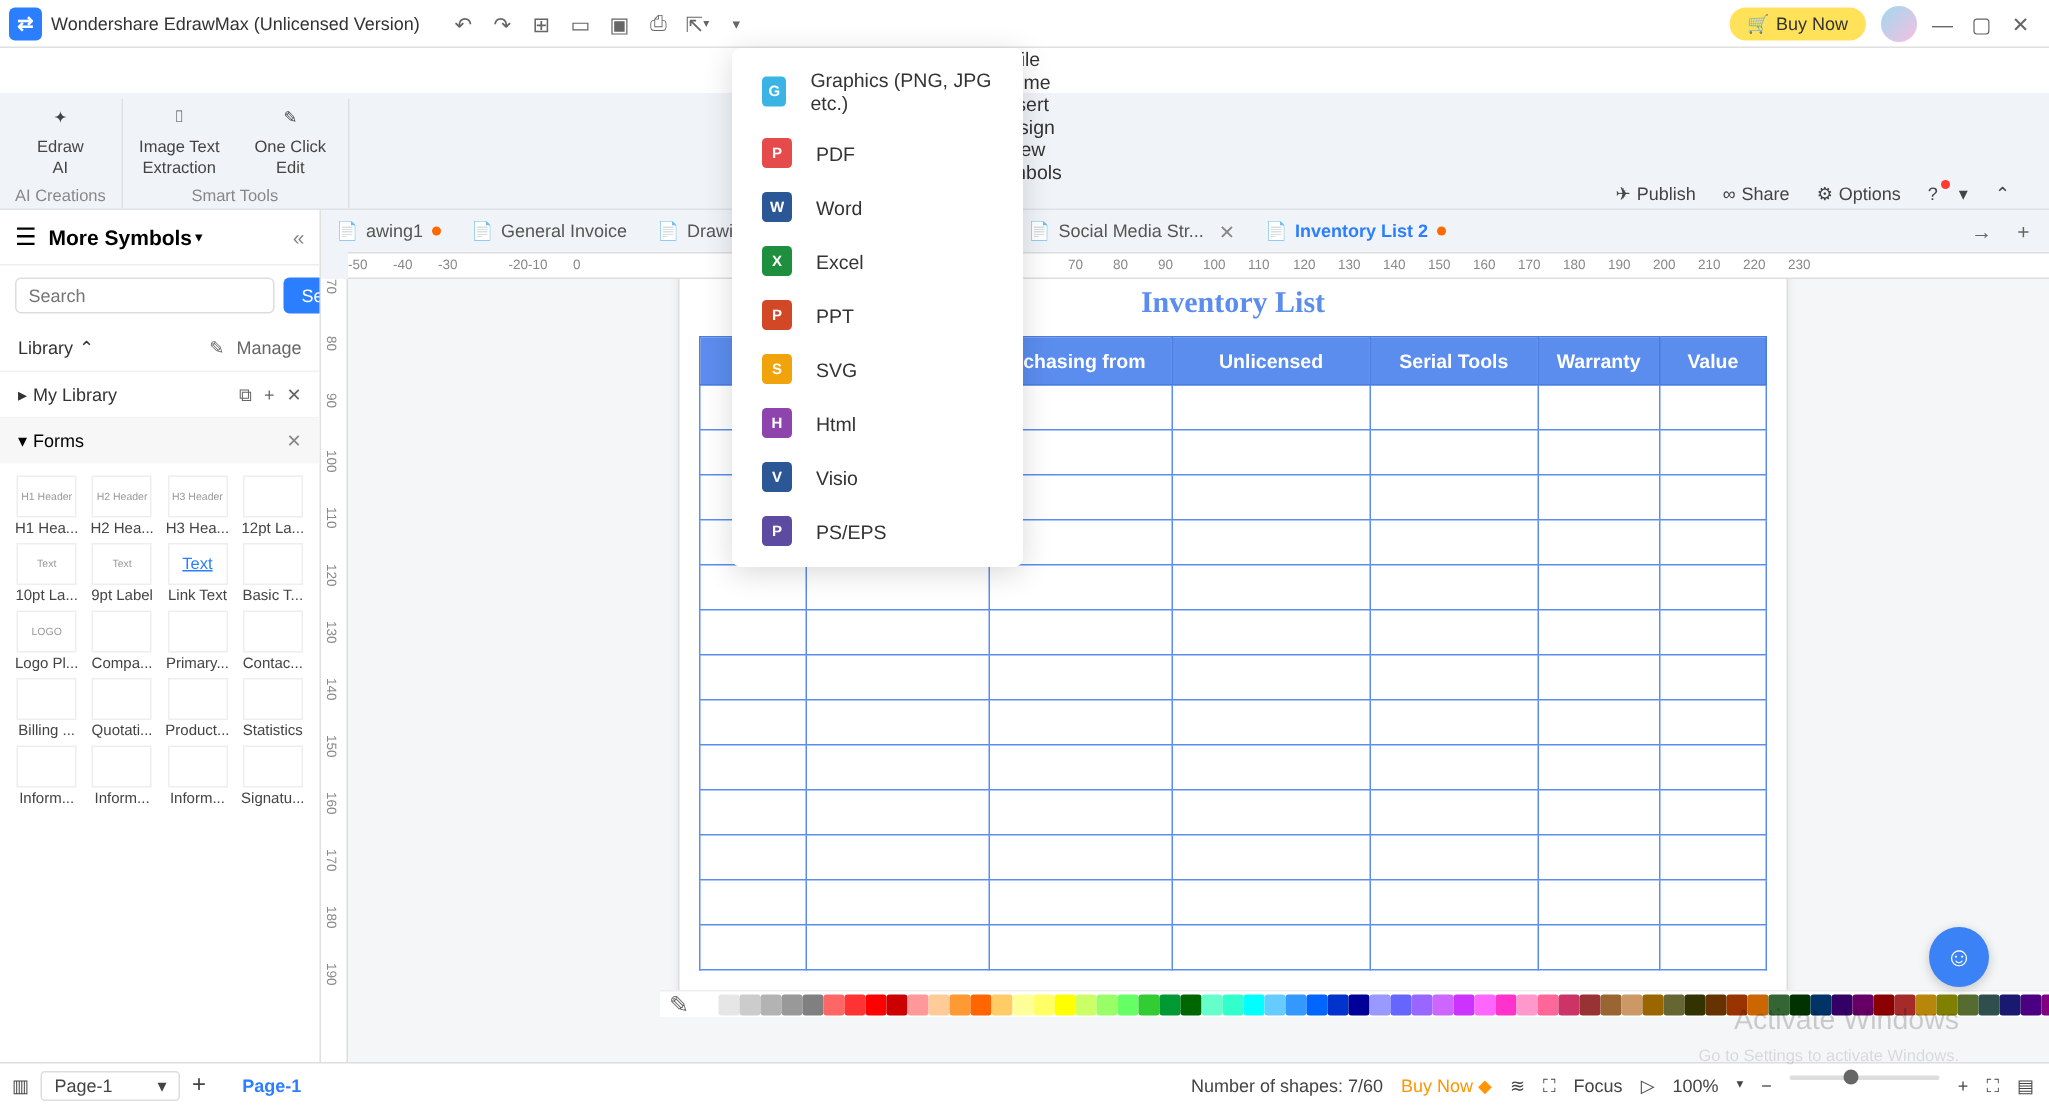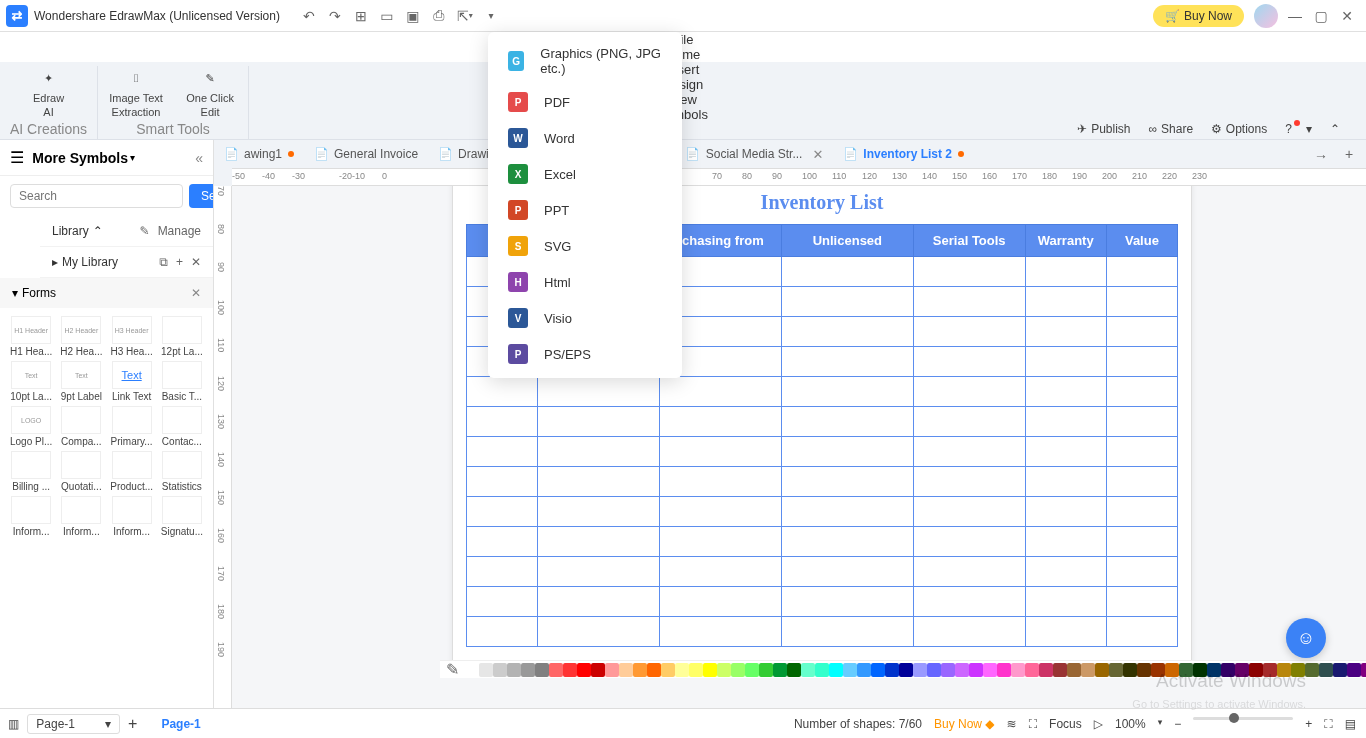--- a/index.html
+++ b/index.html
@@ -14,32 +14,32 @@
 .menubar{height:30px;background:#fff;display:flex;align-items:center;padding:0 20px;flex-direction:column;}
 .menuitem{font-size:13px;color:#333;padding:0 28px;cursor:pointer;}
 .rightactions{display:flex;align-items:center;gap:18px;margin-left:auto;padding-right:6px;}
 .rightaction{display:flex;align-items:center;gap:4px;font-size:12px;color:#444;cursor:pointer;}
 .red-dot{width:6px;height:6px;background:#ff3b30;border-radius:50%;position:relative;top:-6px;left:-2px;}
 .ribbon{height:78px;background:#f0f3f7;display:flex;padding:4px 0 0 0;border-bottom:1px solid #dde1e8;}
 .ribgroup{display:flex;flex-direction:column;align-items:center;border-right:1px solid #dde1e8;padding:0 10px;}
 .ribbtns{display:flex;gap:18px;}
 .ribbtn{display:flex;flex-direction:column;align-items:center;cursor:pointer;font-size:11px;color:#444;gap:2px;width:56px;}
 .ribbtn .ico{width:24px;height:24px;display:flex;align-items:center;justify-content:center;}
-.riblabel{font-size:14px;color:#888;margin-top:auto;padding-bottom:2px;}
+.riblabel{font-size:11px;color:#888;margin-top:auto;padding-bottom:2px;}
 .mainarea{display:flex;height:calc(100% - 32px - 30px - 78px - 30px);}
 .sidebar{width:214px;background:#fff;border-right:1px solid #e0e0e0;display:flex;flex-direction:column;overflow:hidden;}
 .sbhead{display:flex;align-items:center;padding:8px 10px;border-bottom:1px solid #eee;}
 .sbhead .ham{font-size:16px;margin-right:8px;}
 .sbhead .t{font-weight:600;font-size:14px;}
 .sbhead .car{font-size:10px;margin-left:2px;}
 .sbhead .coll{margin-left:auto;font-size:14px;color:#888;cursor:pointer;}
 .sbsearch{display:flex;padding:8px 10px;gap:6px;}
 .sbsearch input{flex:1;border:1px solid #ddd;border-radius:4px;padding:4px 8px;font-size:12px;}
 .sbsearch button{background:#2b7fff;color:#fff;border:none;border-radius:4px;padding:4px 12px;font-size:12px;cursor:pointer;}
-.sbrow{display:flex;align-items:center;padding:8px 12px;font-size:12px;color:#333;border-bottom:1px solid #f2f2f2;margin-left:40px;}
+.sbrow{display:flex;align-items:center;padding:8px 12px;font-size:12px;color:#333;border-bottom:1px solid #f2f2f2;}
 .sbrow .sp{margin-left:auto;display:flex;gap:8px;color:#666;}
 .sbcat{display:flex;align-items:center;padding:8px 12px;font-size:12px;background:#f7f7f7;}
 .sbcat .cx{margin-left:auto;color:#888;cursor:pointer;}
 .symgrid{padding:8px;display:grid;grid-template-columns:repeat(4,1fr);gap:4px;overflow-y:auto;}
 .sym{display:flex;flex-direction:column;align-items:center;cursor:pointer;}
 .sym .thumb{width:40px;height:28px;background:#fff;border:1px solid #eee;display:flex;align-items:center;justify-content:center;font-size:7px;color:#999;margin-bottom:2px;}
 .sym .lab{font-size:10px;color:#444;text-align:center;overflow:hidden;text-overflow:ellipsis;white-space:nowrap;width:44px;}
 .canvaswrap{flex:1;position:relative;background:#f0f3f7;overflow:hidden;}
 .tabbar{height:28px;display:flex;align-items:center;background:#f0f3f7;overflow:hidden;}
 .tab{display:flex;align-items:center;gap:6px;padding:0 10px;height:100%;font-size:12px;color:#555;cursor:pointer;white-space:nowrap;}

